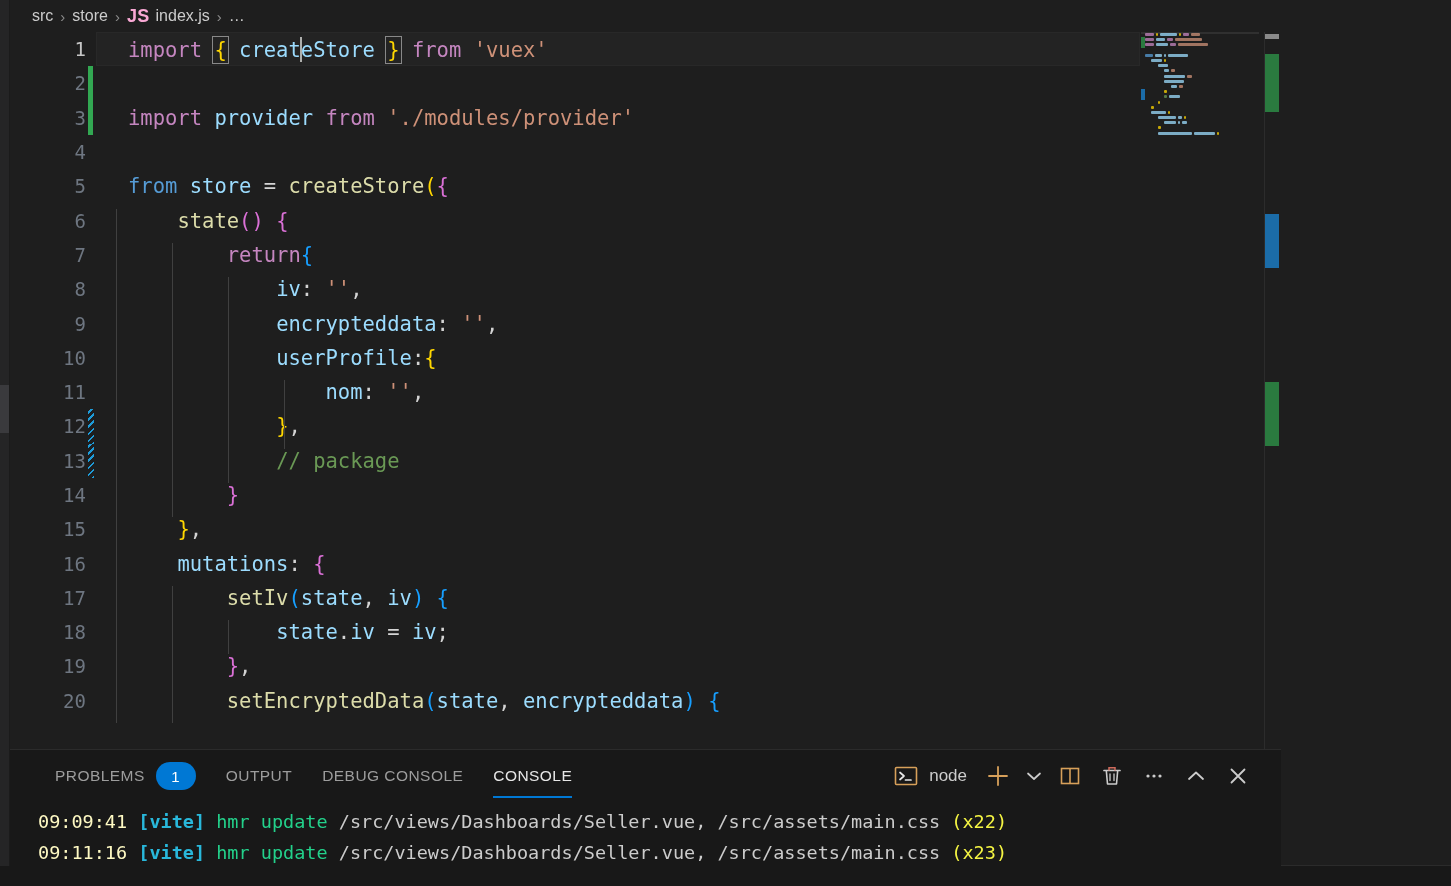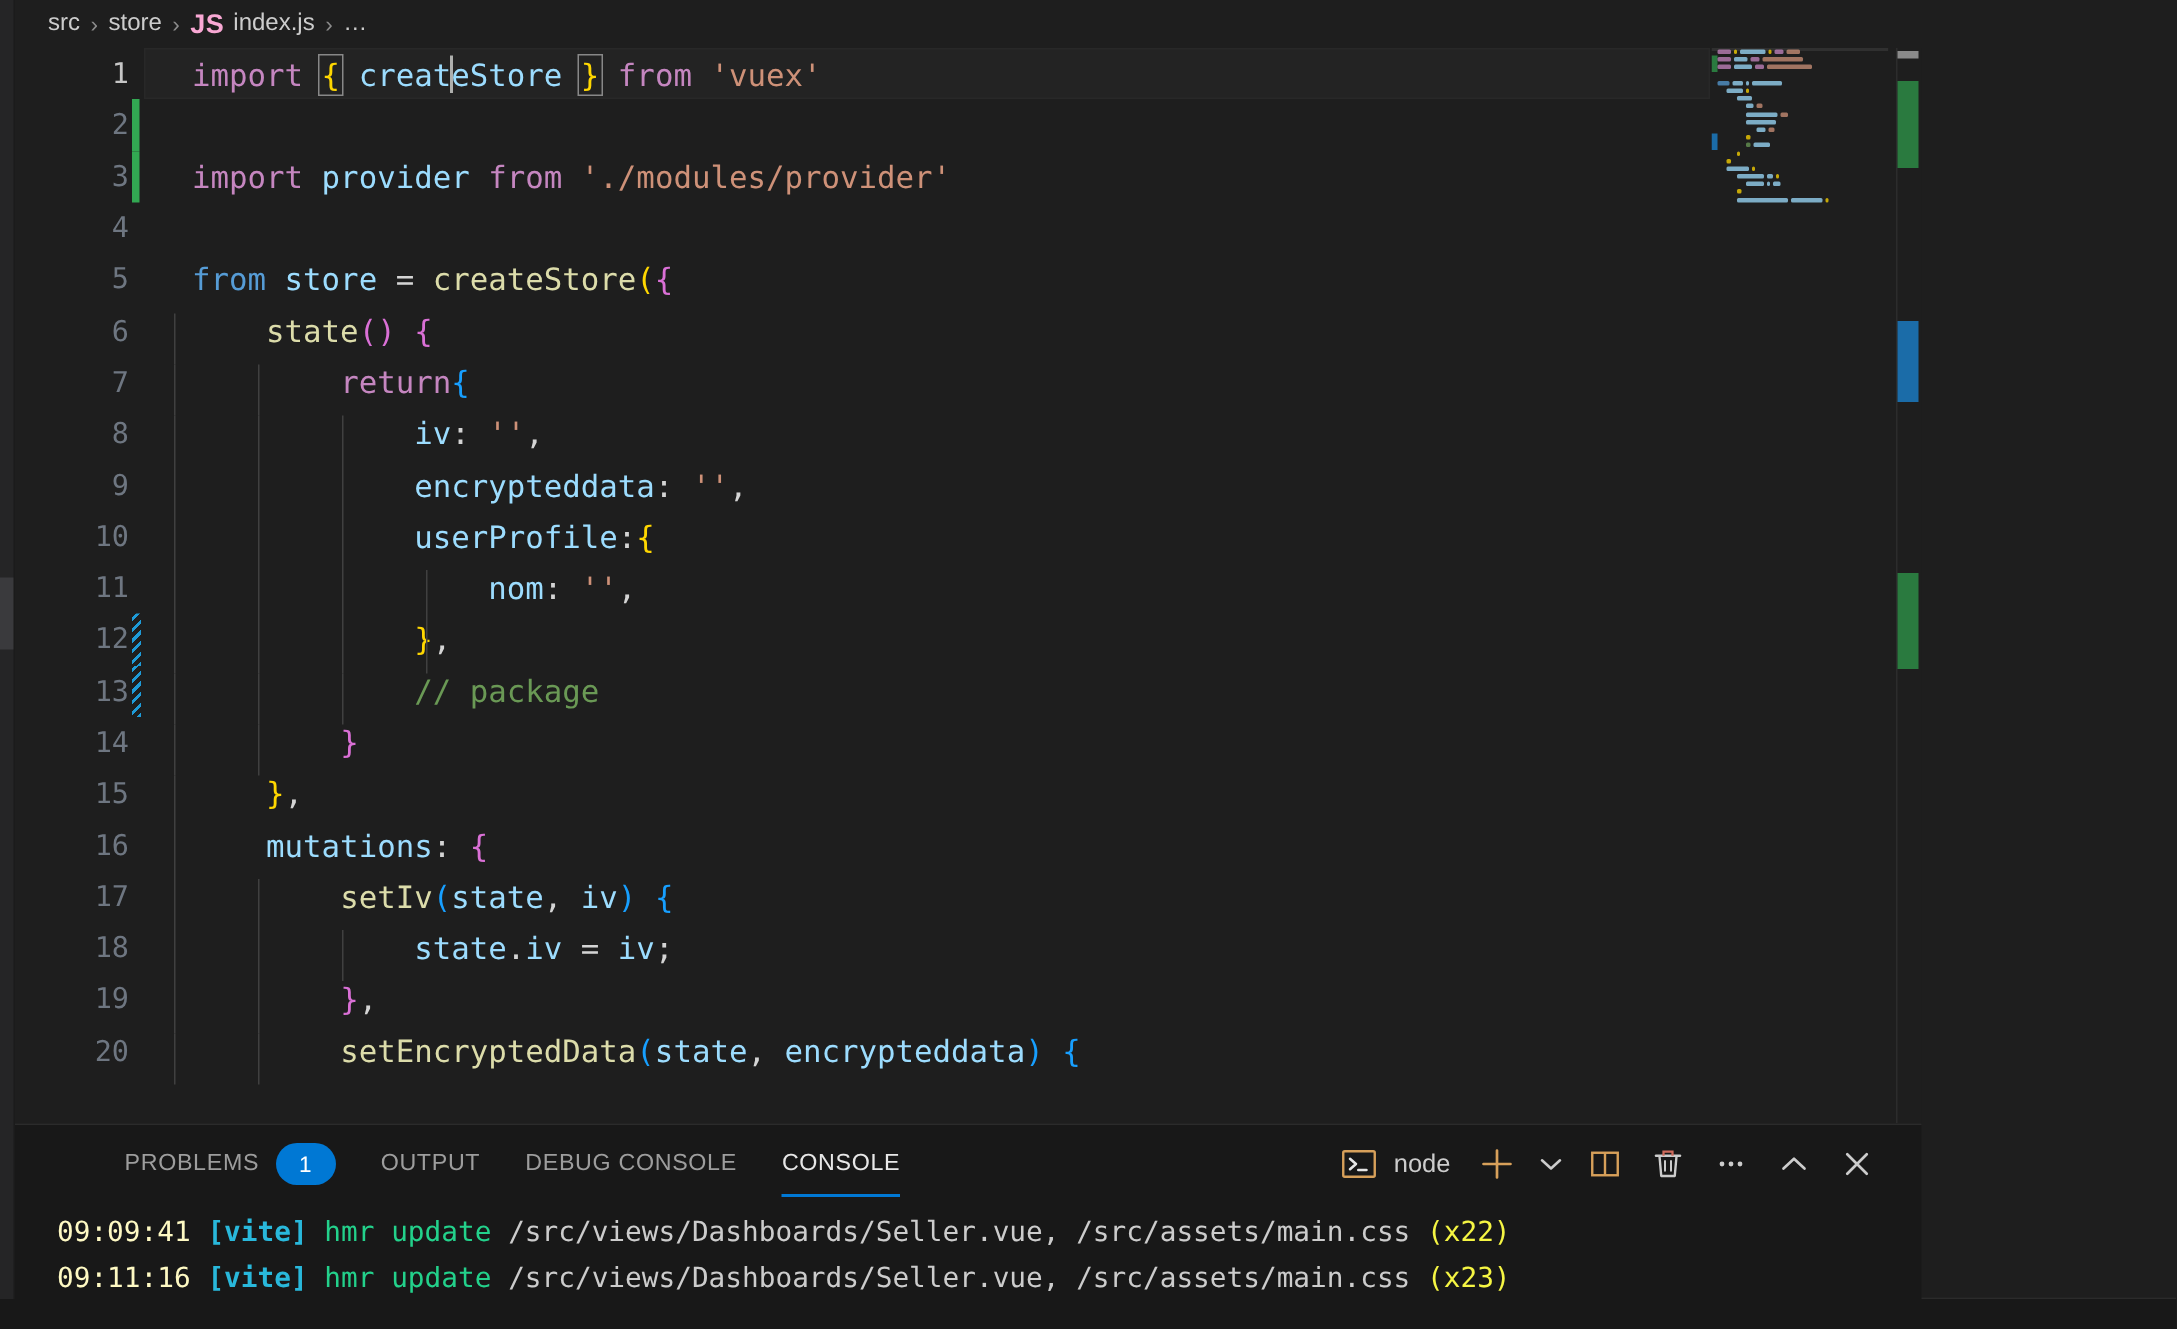--- a/index.html
+++ b/index.html
@@ -84,21 +84,21 @@
   .mm-gut{position:absolute;left:0;width:4px;}
 
   
   .ruler{position:absolute;right:0;top:0;width:22px;bottom:0;background:#1e1e1e;}
   .ruler-line{position:absolute;left:5px;top:0;width:1px;bottom:0;background:#2c2c2c;}
   .ruler-mark{position:absolute;left:6px;width:14px;}
   .ruler-thumb{position:absolute;left:6px;top:2px;width:14px;height:5px;background:#8a8a8a;}
 
   
   .panel{flex:0 0 136px;height:136px;background:#181818;position:relative;border-top:1px solid #2b2b2b;z-index:5;}
-  .panel-top{height:52px;display:flex;align-items:center;position:relative;margin-left:28px;}
+  .panel-top{height:52px;display:flex;align-items:center;position:relative;}
   .panel-tabs{display:flex;align-items:center;padding-left:40px;gap:0px;height:52px;}
   .ptab{
     position:relative;height:52px;display:flex;align-items:center;gap:11px;
     padding:0 15px;color:#9d9d9d;font-size:15.5px;letter-spacing:.45px;cursor:default;
   }
   .ptab.active{color:#e7e7e7;}
   .ptab.active .ptab-underline{
     position:absolute;left:15px;right:15px;bottom:4px;height:2px;background:#0078d4;
   }
   .badge{

